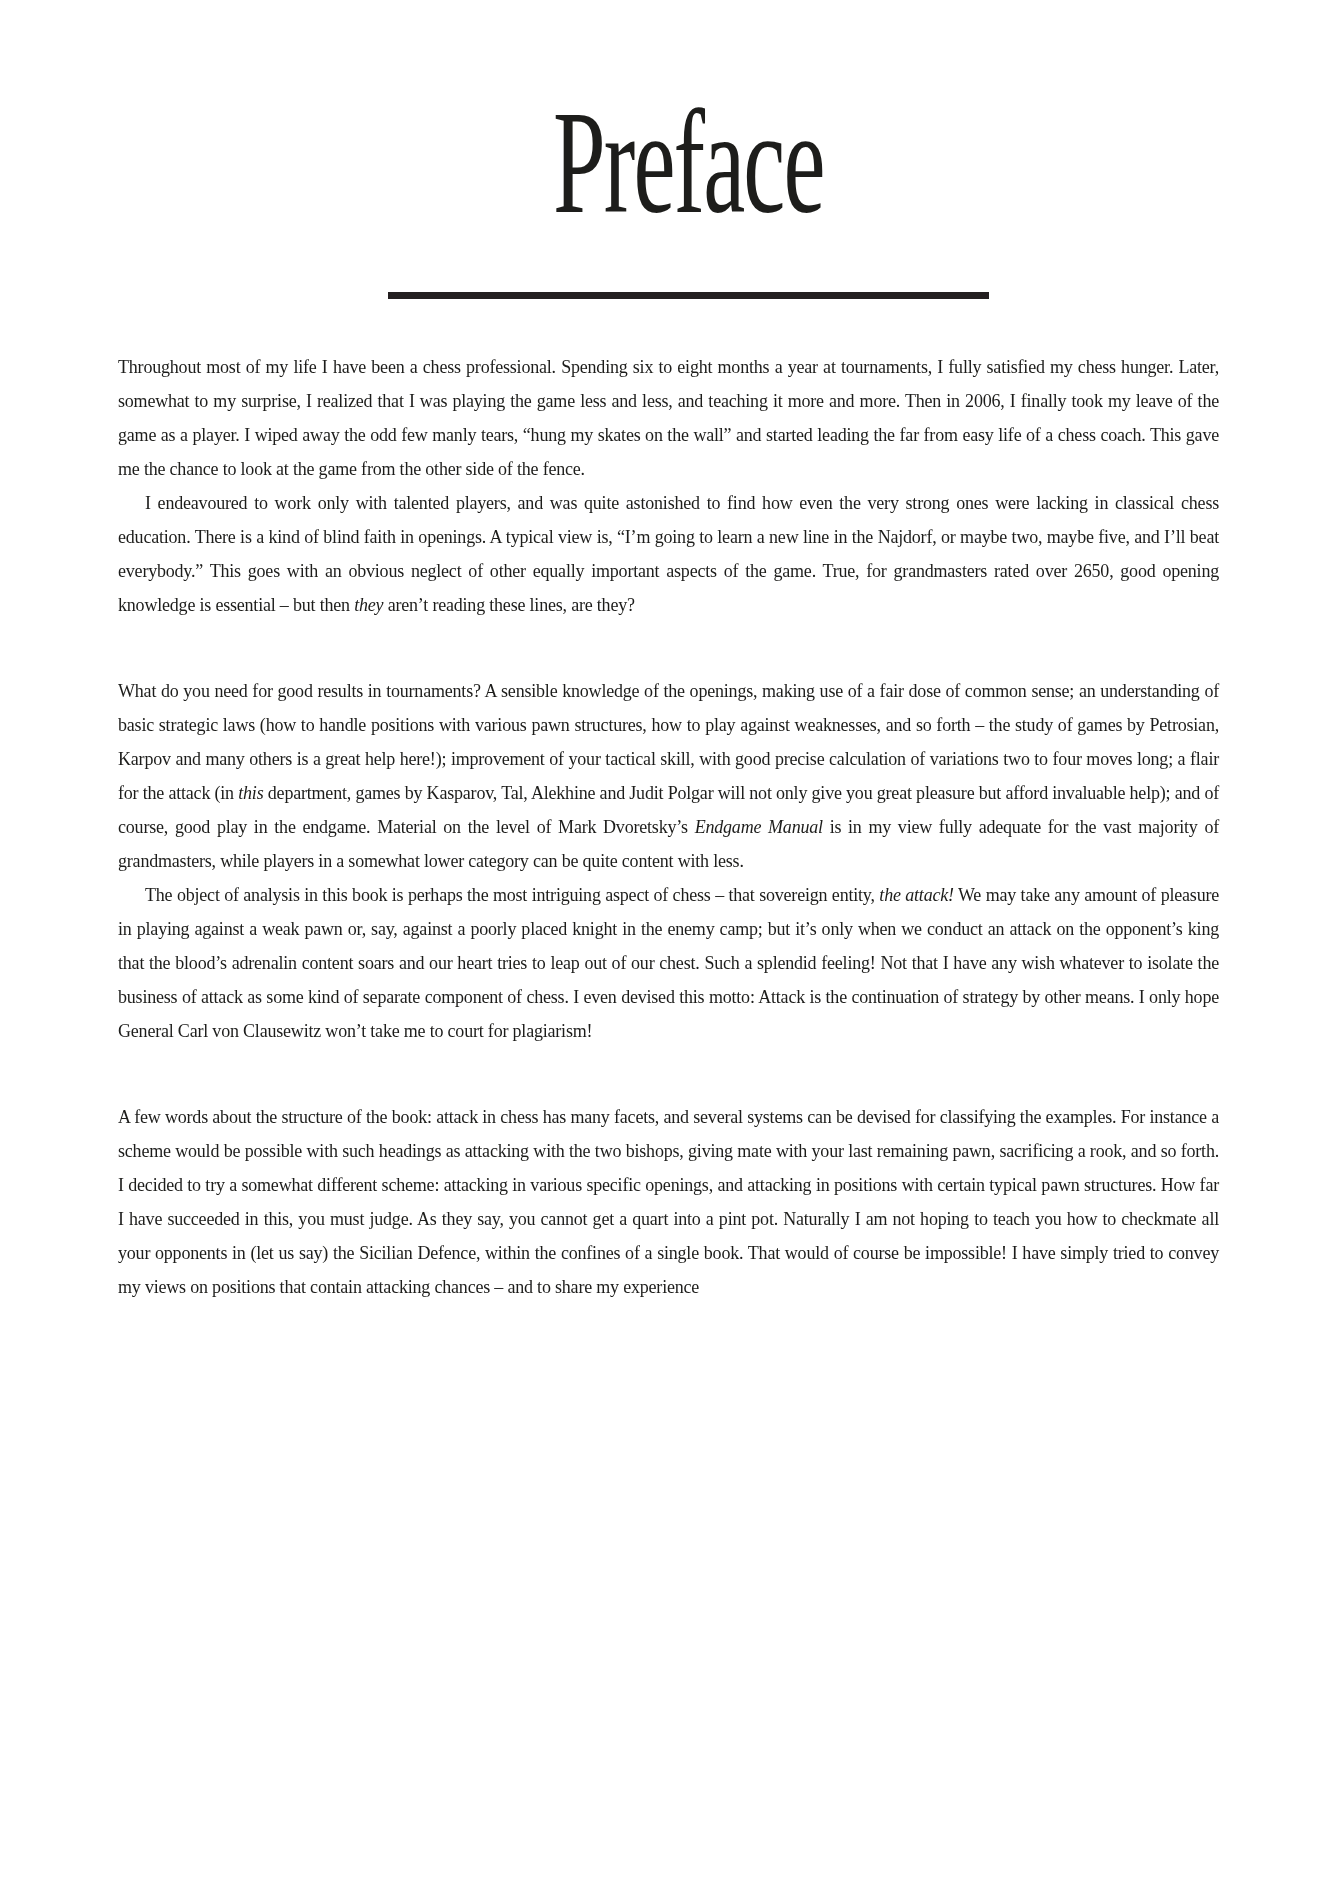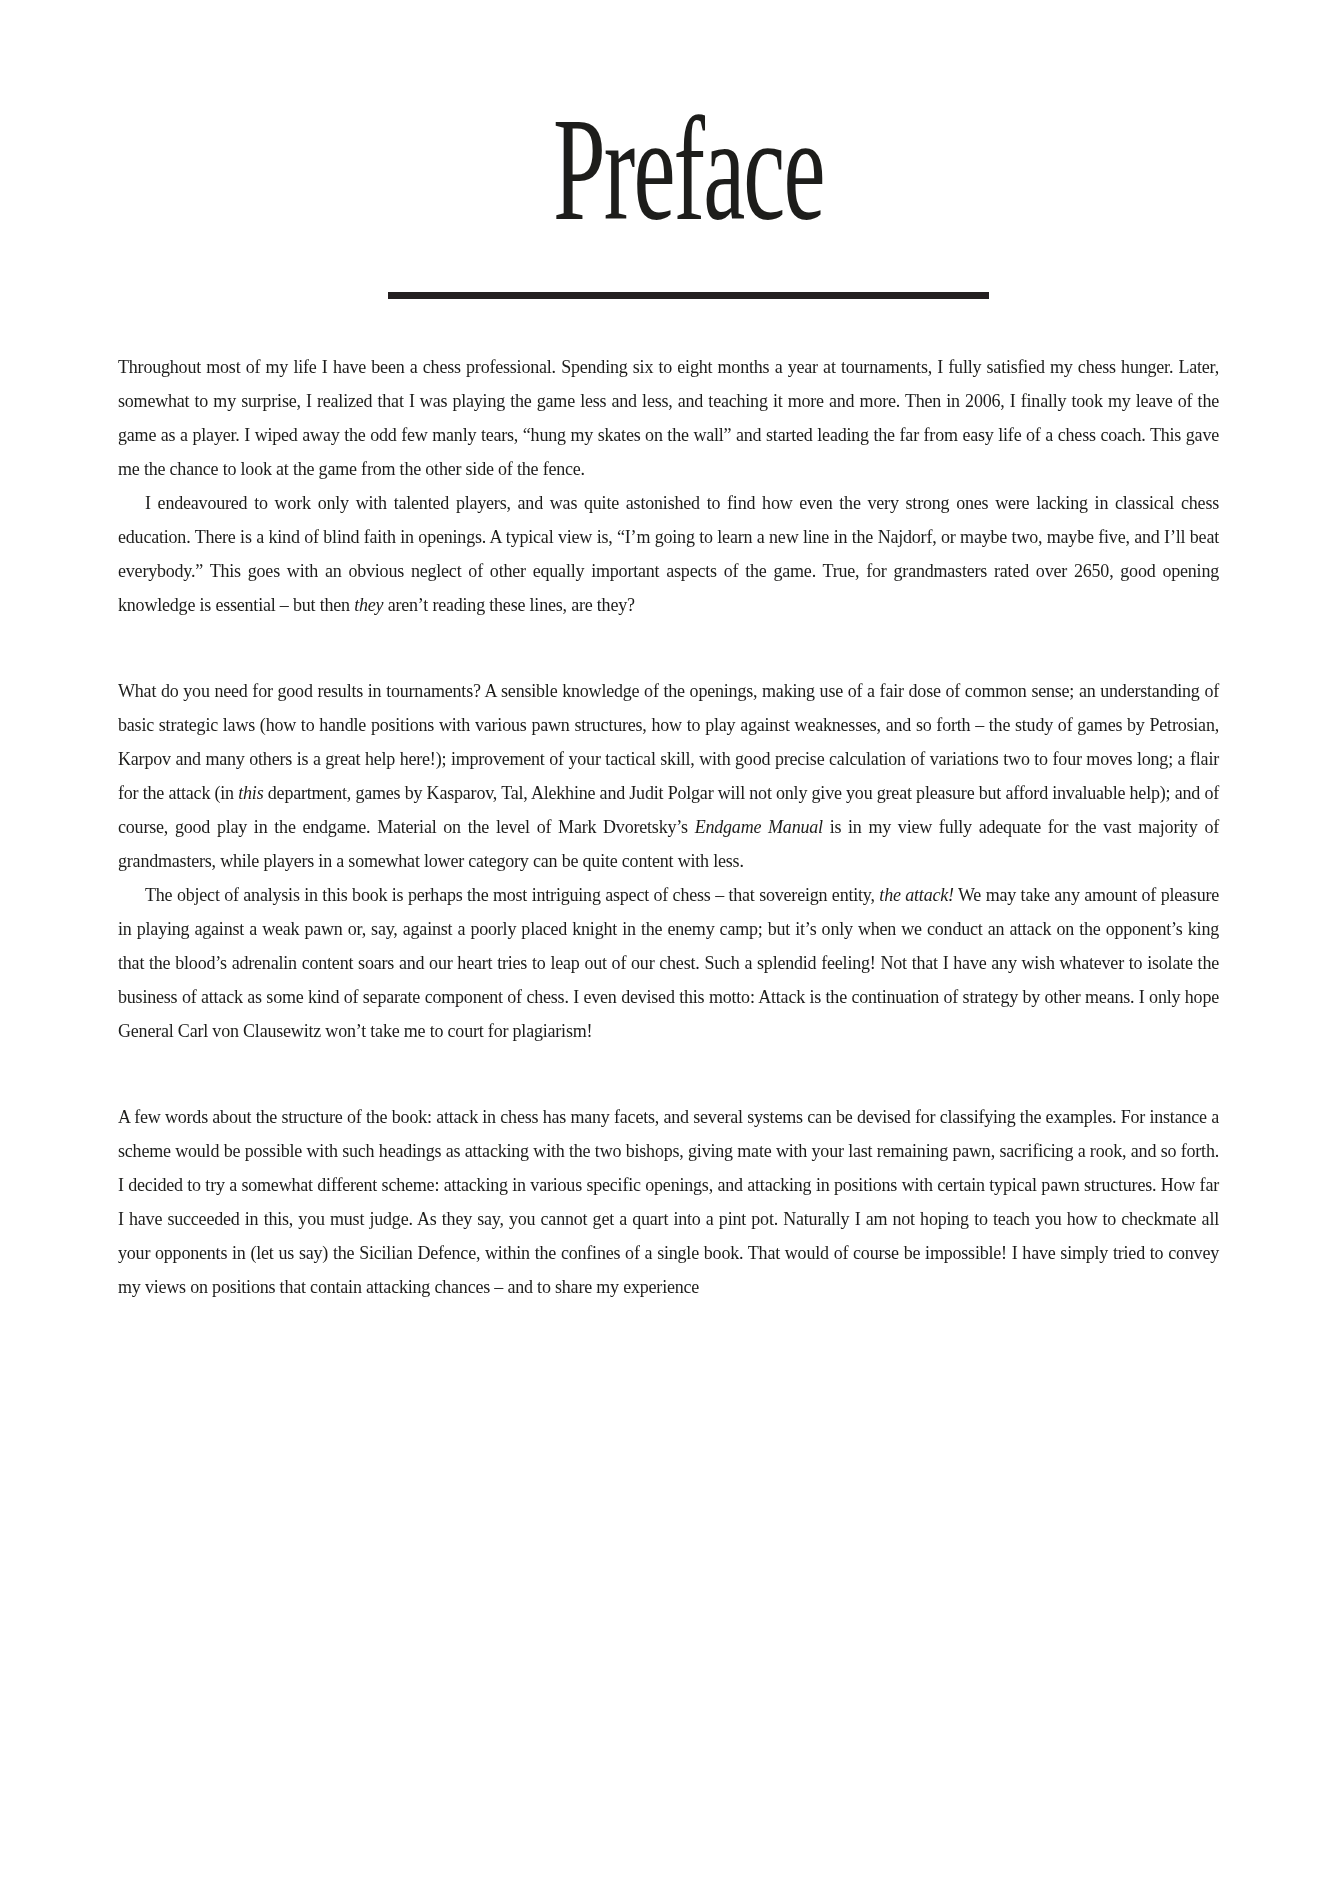--- a/index.html
+++ b/index.html
@@ -14,21 +14,20 @@
     background: #ffffff;
     overflow: hidden;
     font-family: "Liberation Serif", serif;
   }
   .title-wrap {
     position: absolute;
     top: 88px;
     left: 0;
     width: 100%;
     text-align: center;
-    margin-top: 7px;
   }
   .title {
     display: inline-block;
     margin: 0;
     font-weight: normal;
     font-size: 148px;
     line-height: 1;
     letter-spacing: -3px;
     transform: translateX(19px) scaleX(0.64);
     transform-origin: center;

